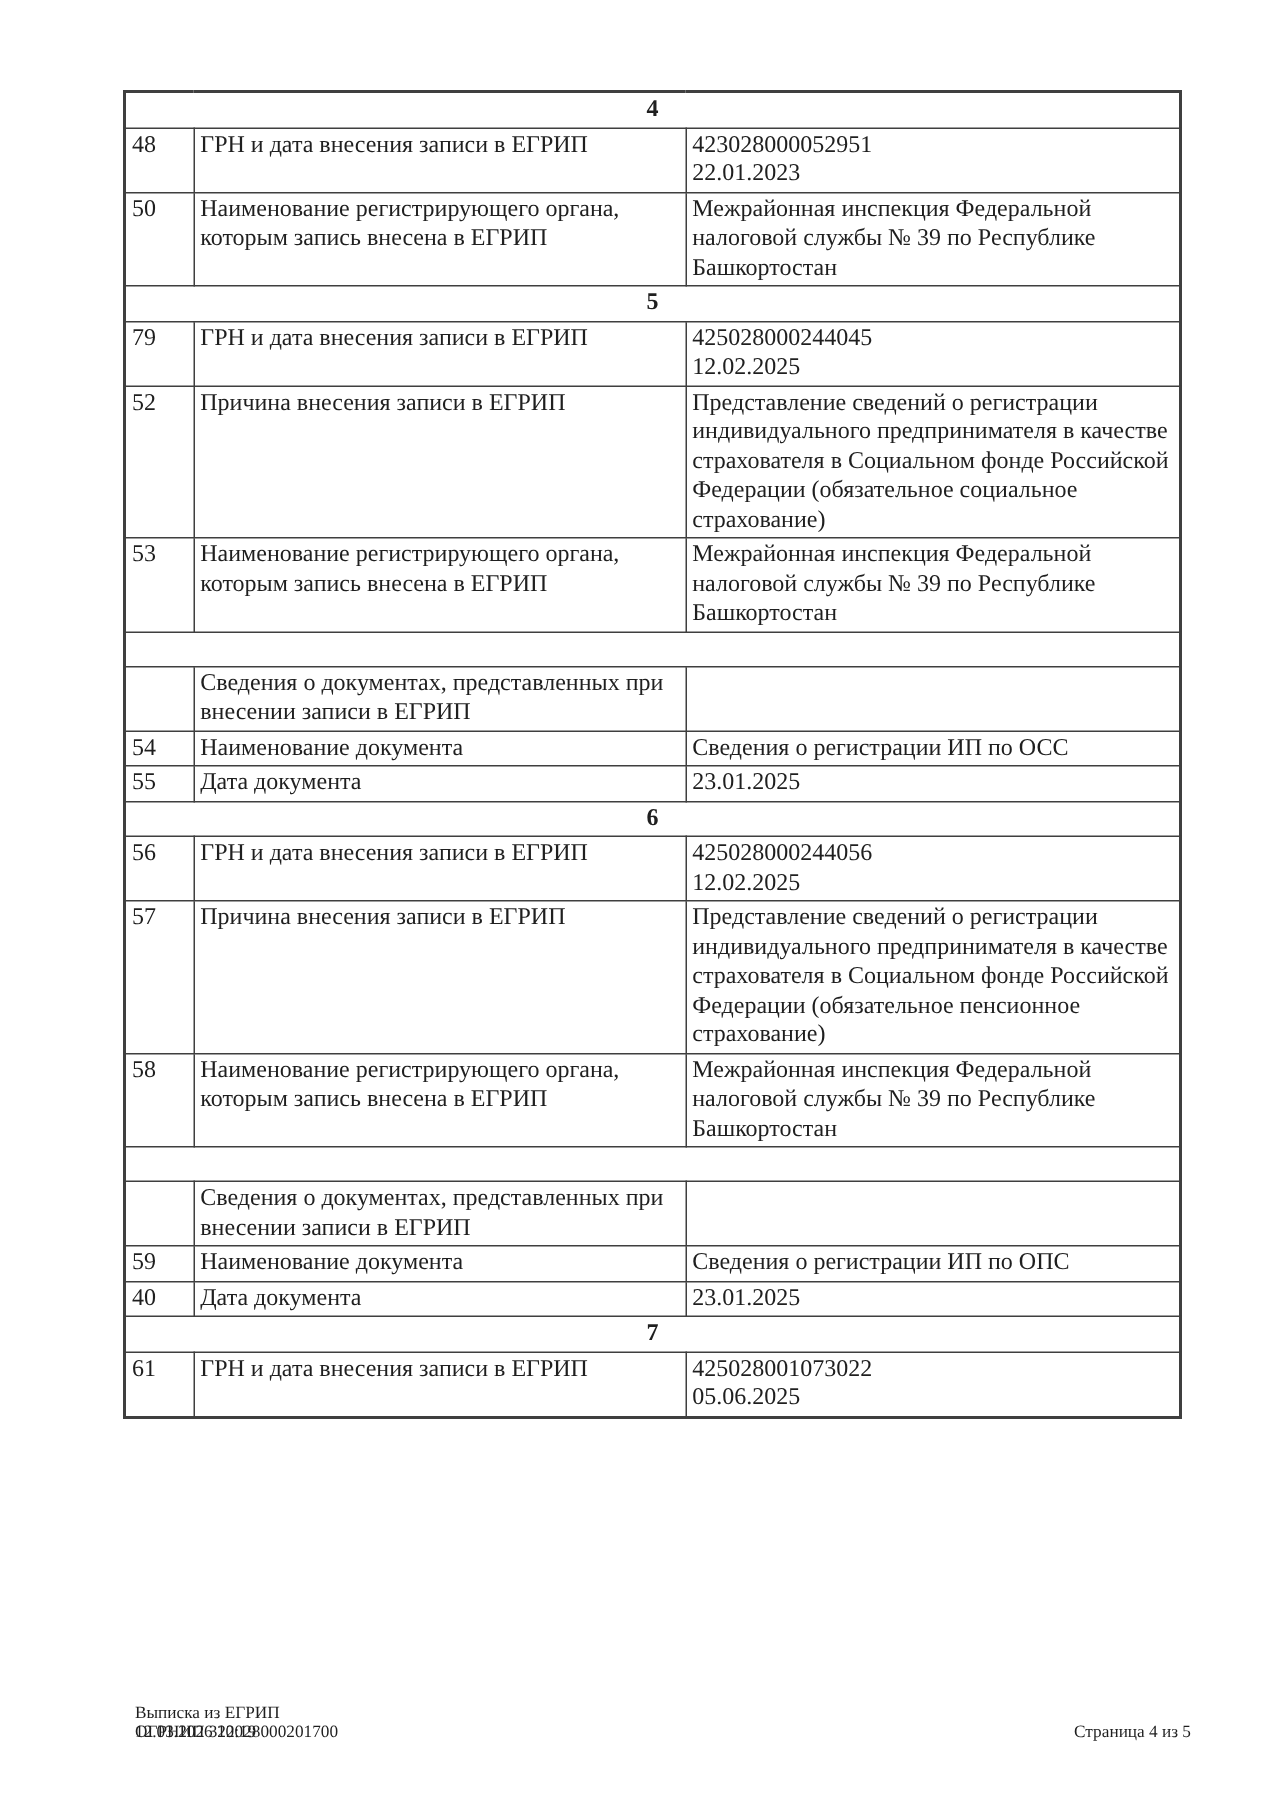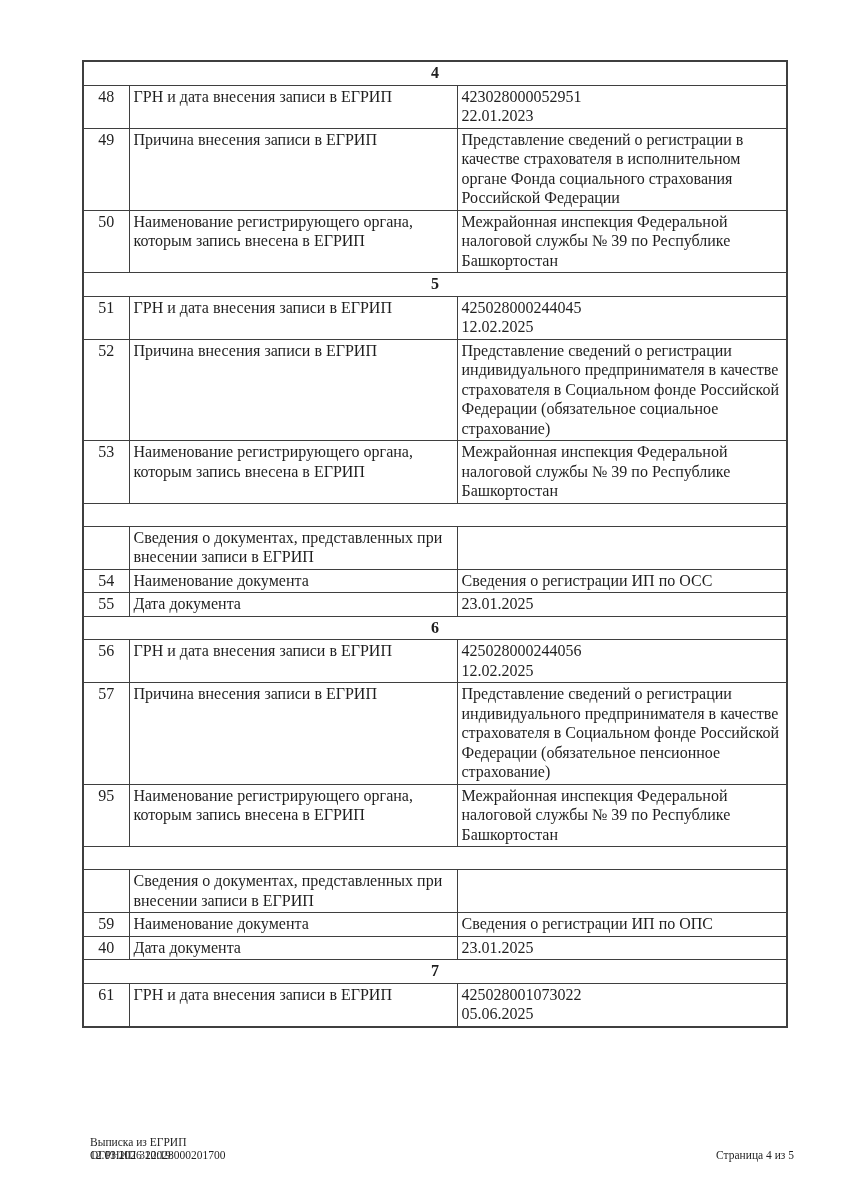--- a/index.html
+++ b/index.html
@@ -19,21 +19,21 @@
     border: 2px solid #3f3f3f;
   }
   table.records td {
     border: 1px solid #3f3f3f;
     vertical-align: top;
     padding: 1px 4px 2px 4px;
     font-size: 16px;
     line-height: 19.5px;
     word-wrap: break-word;
   }
-  td.cell-num { text-align: center; padding-left: 1px; padding-right: 1px; }
+  td.cell-num { padding-left: 1px; padding-right: 1px; }
   td.cell-section { text-align: center; font-weight: bold; height: 23px; }
   td.cell-spacer { height: 23px; }
 
   .footer {
     position: absolute; left: 90px; top: 1135px; width: 704px; height: 27px;
     font-size: 11.5px; line-height: 13px; color: #1f1f1f;
   }
   .footer .f-left   { position: absolute; left: 0; bottom: 0; }
   .footer .f-center { position: absolute; left: 0; right: 0; bottom: 0; text-align: left; }
   .footer .f-right  { position: absolute; right: 0; bottom: 0; text-align: center; }
@@ -57,42 +57,35 @@
 
       <tr>
         <td class="cell-num">48</td>
         <td class="cell-label">ГРН и дата внесения записи в ЕГРИП</td>
         <td class="cell-value">
           <div>423028000052951</div>
           <div>22.01.2023</div>
         </td>
       </tr>
 
-      <tr>
-        <td class="cell-num">49</td>
-        <td class="cell-label">Причина внесения записи в ЕГРИП</td>
-        <td class="cell-value">
-          <div>Представление сведений о регистрации в качестве страхователя в исполнительном органе Фонда социального страхования Российской Федерации</div>
-        </td>
-      </tr>
 
       <tr>
         <td class="cell-num">50</td>
         <td class="cell-label">Наименование регистрирующего органа, которым запись внесена в ЕГРИП</td>
         <td class="cell-value">
           <div>Межрайонная инспекция Федеральной налоговой службы № 39 по Республике Башкортостан</div>
         </td>
       </tr>
 
       <tr>
         <td colspan="3" class="cell-section">5</td>
       </tr>
 
       <tr>
-        <td class="cell-num">51</td>
+        <td class="cell-num">79</td>
         <td class="cell-label">ГРН и дата внесения записи в ЕГРИП</td>
         <td class="cell-value">
           <div>425028000244045</div>
           <div>12.02.2025</div>
         </td>
       </tr>
 
       <tr>
         <td class="cell-num">52</td>
         <td class="cell-label">Причина внесения записи в ЕГРИП</td>
@@ -150,21 +143,21 @@
 
       <tr>
         <td class="cell-num">57</td>
         <td class="cell-label">Причина внесения записи в ЕГРИП</td>
         <td class="cell-value">
           <div>Представление сведений о регистрации индивидуального предпринимателя в качестве страхователя в Социальном фонде Российской Федерации (обязательное пенсионное страхование)</div>
         </td>
       </tr>
 
       <tr>
-        <td class="cell-num">95</td>
+        <td class="cell-num">58</td>
         <td class="cell-label">Наименование регистрирующего органа, которым запись внесена в ЕГРИП</td>
         <td class="cell-value">
           <div>Межрайонная инспекция Федеральной налоговой службы № 39 по Республике Башкортостан</div>
         </td>
       </tr>
 
       <tr>
         <td colspan="3" class="cell-spacer"></td>
       </tr>
 

